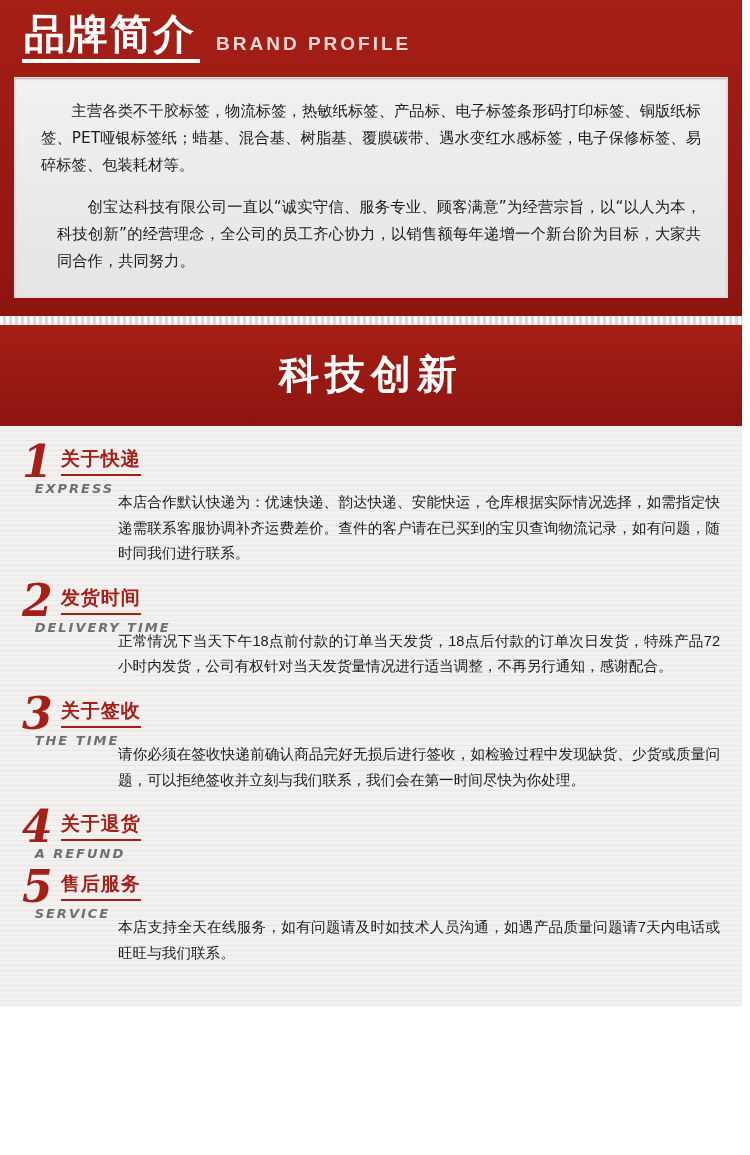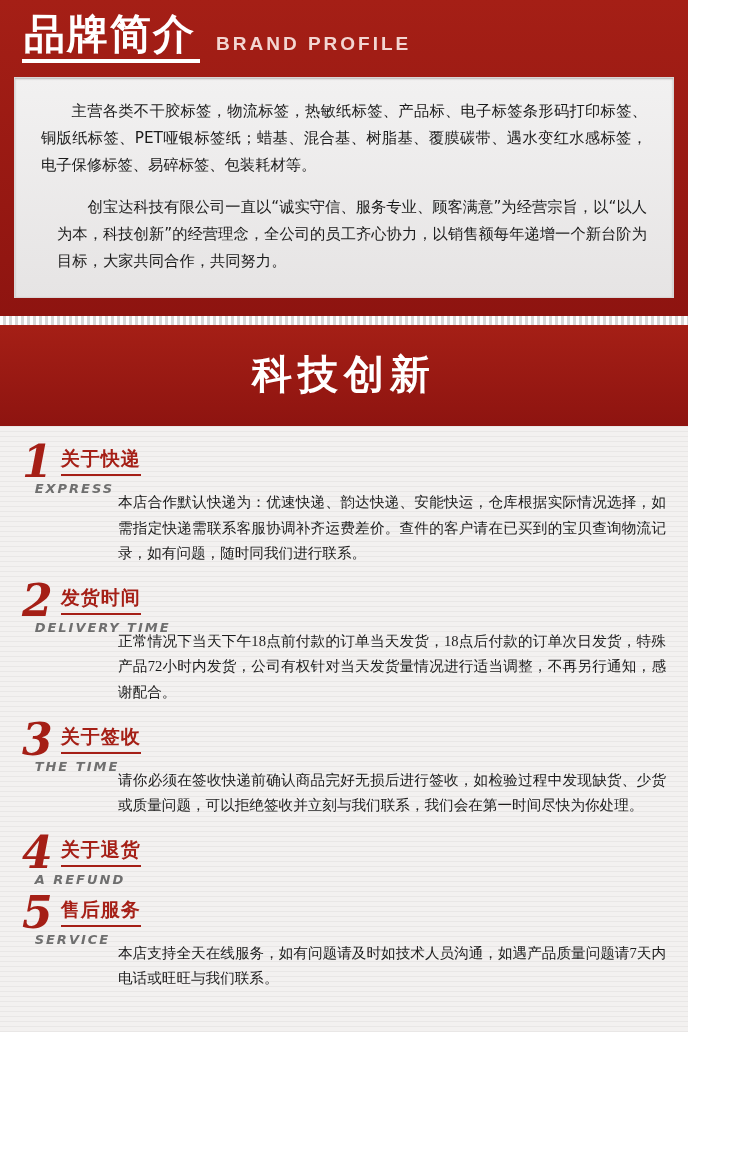--- a/index.html
+++ b/index.html
@@ -6,21 +6,21 @@
     margin: 0;
     padding: 0;
   }
   body {
     width: 750px;
     font-family: "Liberation Sans", "DejaVu Sans", sans-serif;
     background: #ffffff;
   }
   .page {
     position: relative;
-    width: 688px;
+    width: 742px;
     min-height: 1155px;
     overflow: hidden;
   }
 
   
   .brand-section {
     position: relative;
     background: #9d1b15;
     background: linear-gradient(180deg, #a51f16 0%, #8e1410 100%);
     padding: 0 0 18px 0;
@@ -149,21 +149,21 @@
     letter-spacing: 2px;
     margin-top: 5px;
     margin-left: -26px;
   }
   .tip-text {
     margin: 2px 0 0 96px;
     font-size: 14.6px;
     line-height: 1.75;
     color: #1b1b1b;
     text-align: justify;
-    font-family: Liberation Serif, serif;
+    font-family: Liberation Sans, sans-serif;
   }
 </style>
 </head>
 <body>
 
 <div class="page">
 
   <section class="brand-section">
     <div class="brand-header">
       <div class="brand-title-cn">品牌简介</div>

